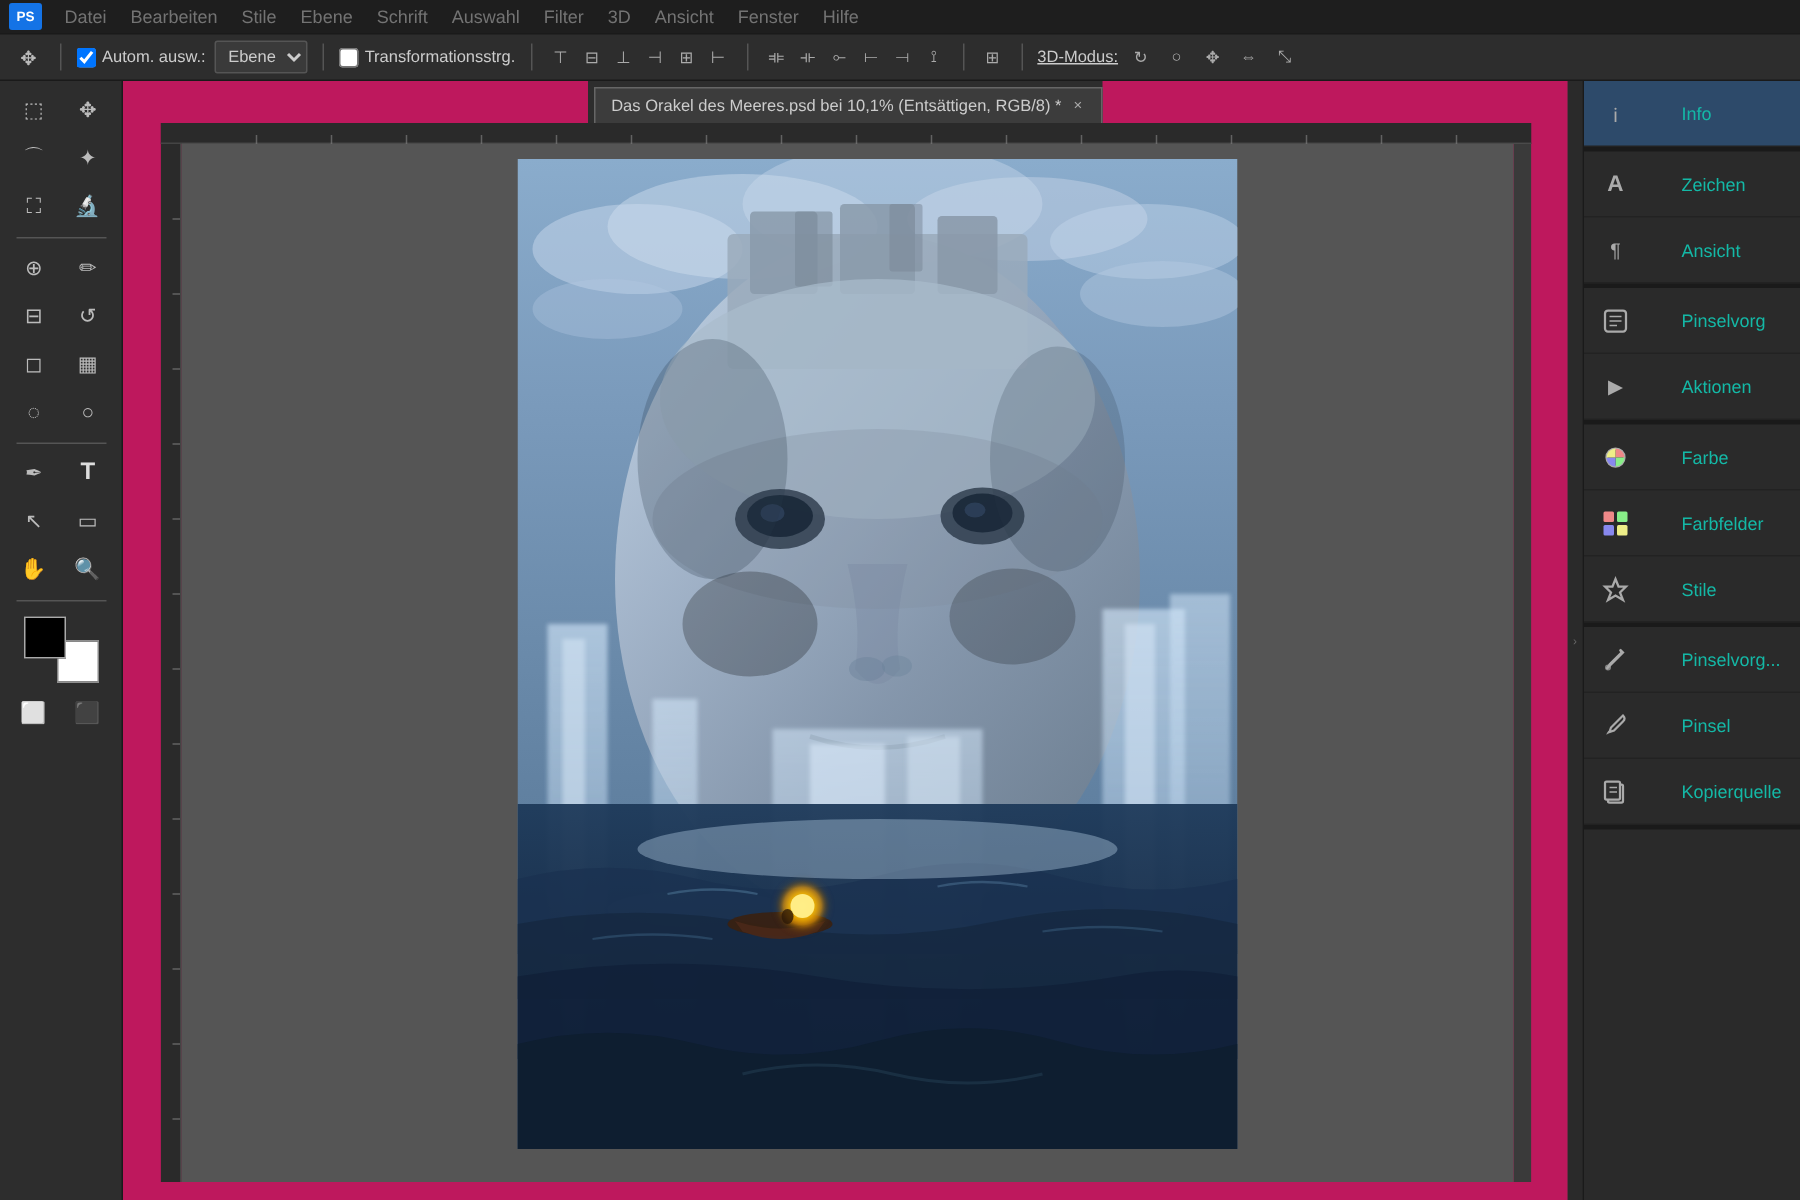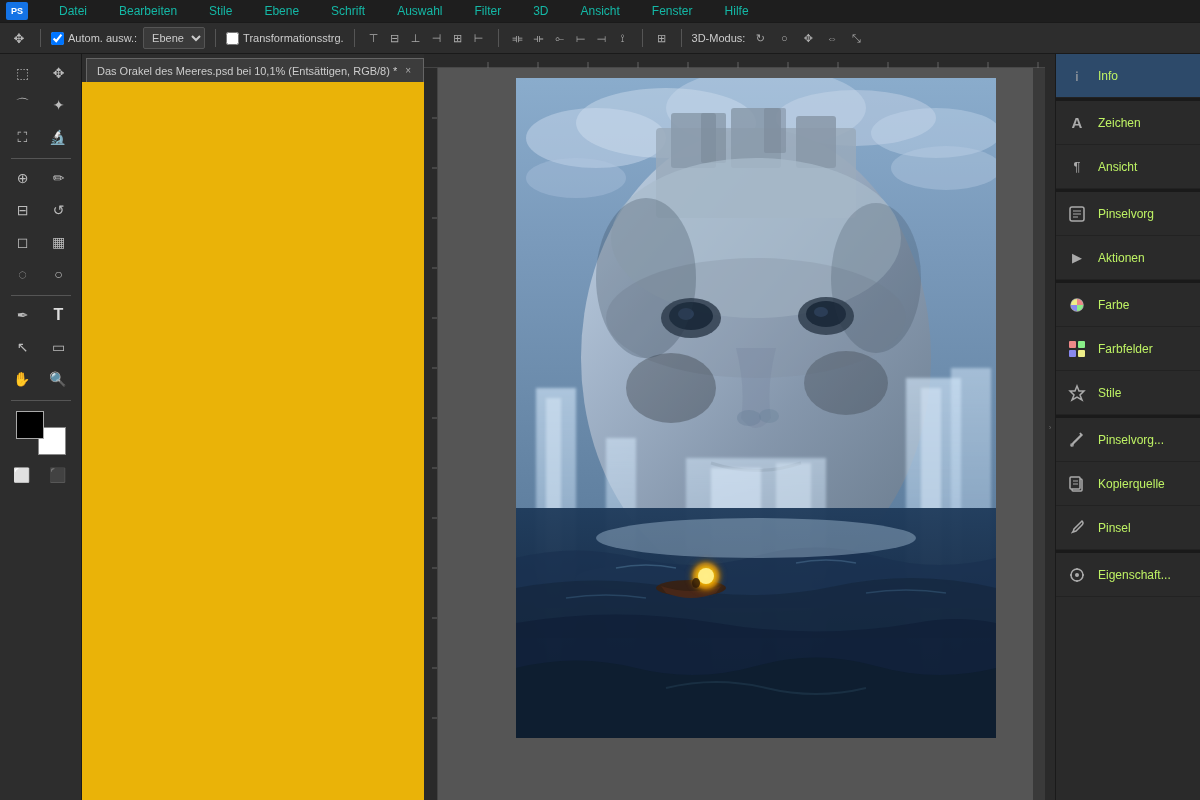--- a/index.html
+++ b/index.html
@@ -15,40 +15,40 @@
       flex-direction: column;
     }
 
     
     .menu-bar {
       height: 22px;
       background: #1e1e1e;
       display: flex;
       align-items: center;
       padding: 0 6px;
-      gap: 18px;
+      gap: 2px;
       flex-shrink: 0;
     }
     .ps-logo {
       width: 22px;
       height: 18px;
       background: #1473e6;
       border-radius: 2px;
       display: flex;
       align-items: center;
       justify-content: center;
       margin-right: 6px;
       font-weight: bold;
       font-size: 9px;
       color: white;
       flex-shrink: 0;
     }
     .menu-item {
       padding: 2px 7px;
-      color: #14b8a6;
+      color: #737373;
       font-size: 12px;
       cursor: pointer;
       border-radius: 2px;
     }
 
     
     .options-bar {
       height: 32px;
       background: #2d2d2d;
       display: flex;
@@ -104,20 +104,21 @@
       display: flex;
       align-items: center;
       justify-content: center;
       color: #aaa;
       font-size: 11px;
       cursor: pointer;
     }
     .options-label {
       font-size: 11px;
       color: #ccc;
+      text-decoration: underline;
     }
 
     
     .main-area {
       display: flex;
       flex: 1;
       overflow: hidden;
     }
 
     
@@ -185,25 +186,26 @@
       align-items: center;
       justify-content: center;
       cursor: pointer;
       color: #bbb;
       font-size: 14px;
     }
 
     
     .canvas-area {
       flex: 1;
-      background: #eab308;
-      display: flex;
-      flex-direction: row;
+      background: #be185d;
+      display: flex;
+      flex-direction: column;
       overflow: hidden;
       position: relative;
+      align-items: center;
     }
     .tab-bar {
       height: 28px;
       background: #2d2d2d;
       display: flex;
       align-items: flex-end;
       padding-left: 4px;
       flex-shrink: 0;
     }
     .doc-tab {
@@ -294,21 +296,22 @@
       height: 22px;
       display: flex;
       align-items: center;
       justify-content: center;
       color: #aaa;
       font-size: 13px;
       flex-shrink: 0;
     }
     .panel-label {
       font-size: 12px;
-      color: #bef264;
+      color: #14b8a6;
+      margin-left: 23px;
     }
 
     
     .panel-collapse {
       width: 10px;
       background: #2a2a2a;
       cursor: pointer;
       display: flex;
       align-items: center;
       justify-content: center;
@@ -757,48 +760,35 @@
           <path d="M12,2 L14,4 L6,12 Q4,14 3,15 Q4,14 5,12 L13,4 Z" fill="none" stroke="#aaa" stroke-width="1.5"></path>
           <circle cx="4" cy="14" r="2" fill="#aaa" opacity="0.7"></circle>
         </svg>
       </div>
       <span class="panel-label">Pinselvorg...</span>
     </div>
 
     <div class="panel-item">
       <div class="panel-icon">
         <svg width="18" height="18" viewBox="0 0 18 18">
+          <path d="M14,2 Q16,4 14,6 L8,12 L5,13 L6,10 L12,4 Q14,2 14,2 Z" fill="none" stroke="#aaa" stroke-width="1.5"></path>
+          <path d="M5,13 Q3,15 3,15 Q3,13 5,12 Z" fill="#aaa"></path>
+        </svg>
+      </div>
+      <span class="panel-label">Pinsel</span>
+    </div>
+
+    <div class="panel-item">
+      <div class="panel-icon">
+        <svg width="18" height="18" viewBox="0 0 18 18">
           <rect x="4" y="4" width="10" height="12" rx="1" fill="none" stroke="#aaa" stroke-width="1.5"></rect>
           <rect x="2" y="2" width="10" height="12" rx="1" fill="#2d2d2d" stroke="#aaa" stroke-width="1.5"></rect>
           <line x1="5" y1="6" x2="10" y2="6" stroke="#aaa" stroke-width="1"></line>
           <line x1="5" y1="9" x2="10" y2="9" stroke="#aaa" stroke-width="1"></line>
         </svg>
       </div>
       <span class="panel-label">Kopierquelle</span>
     </div>
 
-    <div class="panel-item">
-      <div class="panel-icon">
-        <svg width="18" height="18" viewBox="0 0 18 18">
-          <path d="M14,2 Q16,4 14,6 L8,12 L5,13 L6,10 L12,4 Q14,2 14,2 Z" fill="none" stroke="#aaa" stroke-width="1.5"></path>
-          <path d="M5,13 Q3,15 3,15 Q3,13 5,12 Z" fill="#aaa"></path>
-        </svg>
-      </div>
-      <span class="panel-label">Pinsel</span>
-    </div>
-
     <div class="panel-section-sep"></div>
 
-    <div class="panel-item">
-      <div class="panel-icon">
-        <svg width="18" height="18" viewBox="0 0 18 18">
-          <circle cx="9" cy="9" r="6" fill="none" stroke="#aaa" stroke-width="1.5"></circle>
-          <circle cx="9" cy="9" r="2" fill="#aaa"></circle>
-          <line x1="9" y1="2" x2="9" y2="4" stroke="#aaa" stroke-width="1.5"></line>
-          <line x1="9" y1="14" x2="9" y2="16" stroke="#aaa" stroke-width="1.5"></line>
-          <line x1="2" y1="9" x2="4" y2="9" stroke="#aaa" stroke-width="1.5"></line>
-          <line x1="14" y1="9" x2="16" y2="9" stroke="#aaa" stroke-width="1.5"></line>
-        </svg>
-      </div>
-      <span class="panel-label">Eigenschaft...</span>
-    </div>
   </div>
 </div>
 
 </body></html>

